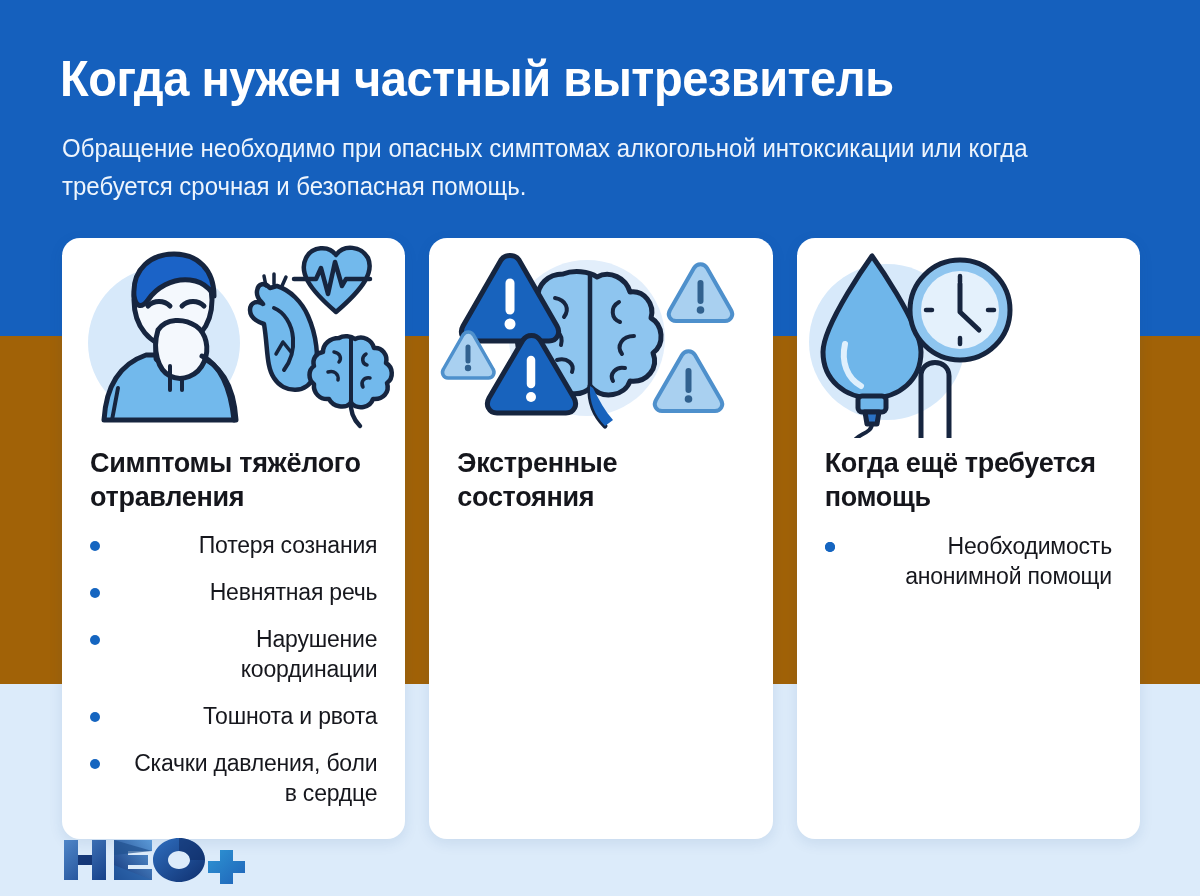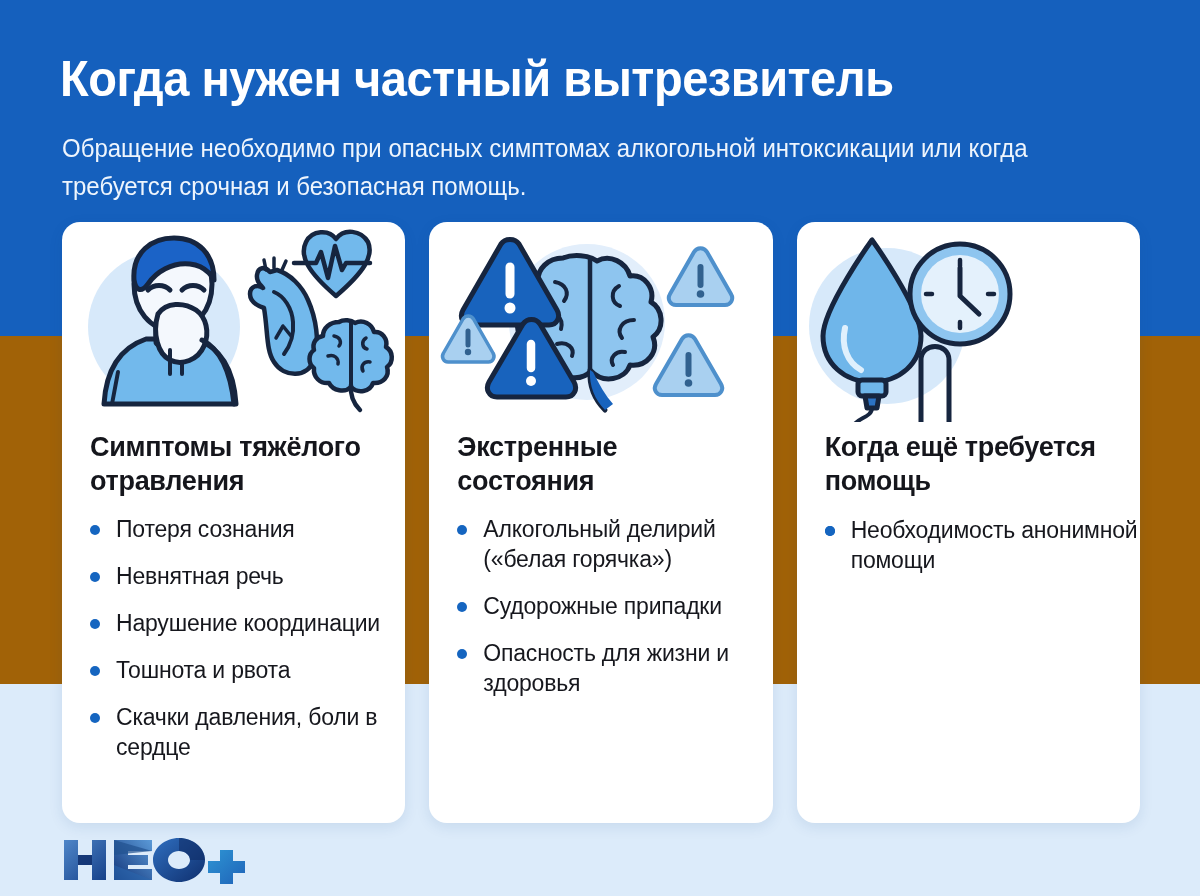--- a/index.html
+++ b/index.html
@@ -52,21 +52,21 @@
     line-height: 38px;
     font-weight: 400;
     transform: scaleX(0.96);
     transform-origin: left center;
   }
 
   
   .cards {
     position: absolute;
     left: 62px;
-    top: 222px;
+    top: 238px;
     width: 1078px;
     height: 601px;
     display: flex;
     gap: 24px;
   }
   .card {
     position: relative;
     flex: 1 1 0;
     background: #ffffff;
     border-radius: 18px;
@@ -88,21 +88,22 @@
     padding: 8px 20px 0 28px;
     color: #15161c;
     font-size: 27px;
     line-height: 34px;
     font-weight: bold;
     letter-spacing: -0.3px;
   }
   .card-list {
     list-style: none;
     margin: 16px 0 0 0;
-    padding: 0 0 0 28px;
+    padding: 0 28px 0 28px;
+    text-align: right;
   }
   .card-list li {
     position: relative;
     padding: 0 0 0 26px;
     margin-bottom: 17px;
     color: #16171d;
     font-size: 23px;
     line-height: 30px;
     letter-spacing: -0.2px;
   }
@@ -254,25 +255,20 @@
           </g>
 
           <g stroke="#4e90cc" stroke-width="4" stroke-linejoin="round" stroke-linecap="round">
             <path d="M253 117 C256 112 263 112 266 117 L292 162 C295 167 292 173 286 173 L233 173 C227 173 224 167 227 162 Z" fill="#a9d0f0"></path>
             <path d="M259.5 133 L259.5 152" stroke="#31618f" stroke-width="6"></path>
             <circle cx="259.5" cy="161" r="3.8" fill="#31618f" stroke="none"></circle>
           </g>
         </svg>
       </div>
       <h2 class="card-title">Экстренные состояния</h2>
-      <ul class="card-list">
-        <li><span class="bullet"></span><span>Алкогольный делирий («белая горячка»)</span></li>
-        <li><span class="bullet"></span><span>Судорожные припадки</span></li>
-        <li><span class="bullet"></span><span>Опасность для жизни и здоровья</span></li>
-      </ul>
     </div>
 
     <div class="card">
       <div class="card-icons">
         <svg width="342" height="200" viewBox="0 0 342 200" xmlns="http://www.w3.org/2000/svg">
           <circle cx="90" cy="104" r="78" fill="#d7e9fa"></circle>
 
           <g stroke="#16253f" stroke-width="5" stroke-linecap="round" stroke-linejoin="round">
             <path d="M75 18 C75 18 26 86 26 114 C26 142 48 160 75 160 C102 160 124 142 124 114 C124 86 75 18 75 18 Z" fill="#6fb6ea"></path>
             <path d="M48 106 C44 124 50 140 64 148" fill="none" stroke="#dff0fd" stroke-width="6"></path>

